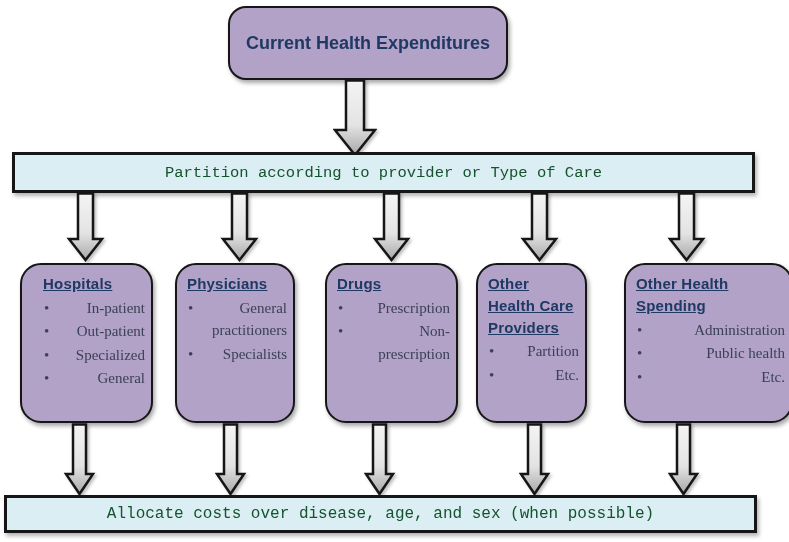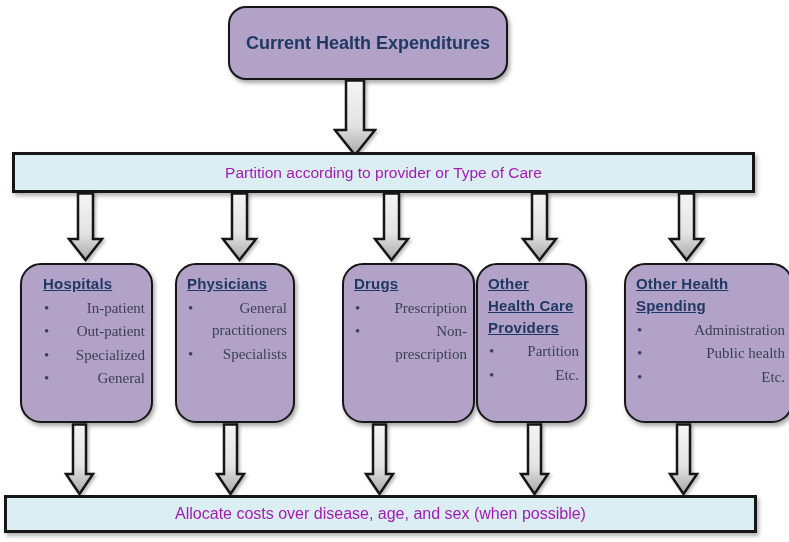--- a/index.html
+++ b/index.html
@@ -31,38 +31,38 @@
     padding: 0 14px;
   }
   .bar {
     position: absolute;
     background: var(--bar-fill, #daeef3);
     border: 3px solid var(--border, #161616);
     box-shadow: 2px 3px 4px rgba(0,0,0,0.30);
     box-sizing: border-box;
     display: flex; align-items: center; justify-content: center;
     text-align: center;
-    font-family: Liberation Sans, sans-serif;
-    color: #a21caf;
+    font-family: Liberation Mono, monospace;
+    color: #14532d;
   }
   .partition-bar { left: 12px; top: 152px; width: 743px; height: 41px; font-size: 15.5px; }
   .allocation-bar { left: 4px; top: 495px; width: 753px; height: 38px; font-size: 16px; }
   .category-box {
     position: absolute;
     top: 263px; height: 160px;
     background: var(--box-fill, #b2a2c7);
     border: 2.5px solid var(--border, #161616);
     border-radius: 21px;
     box-shadow: 2px 3px 4px rgba(0,0,0,0.35);
     box-sizing: border-box;
     padding: 8px 6px 6px 10px;
   }
   .cat-1 { left: 20px;  width: 133px; padding-left: 21px; }
   .cat-2 { left: 175px; width: 120px; }
-  .cat-3 { left: 342px; width: 133px; }
+  .cat-3 { left: 325px; width: 133px; }
   .cat-4 { left: 476px; width: 111px; }
   .cat-5 { left: 624px; width: 169px; }
   .cat-heading {
     font-size: 15px; font-weight: bold;
     color: var(--heading-text, #1f3864);
     text-decoration: underline;
     line-height: 1.45;
     letter-spacing: 0.2px;
     margin-bottom: 2px;
   }

